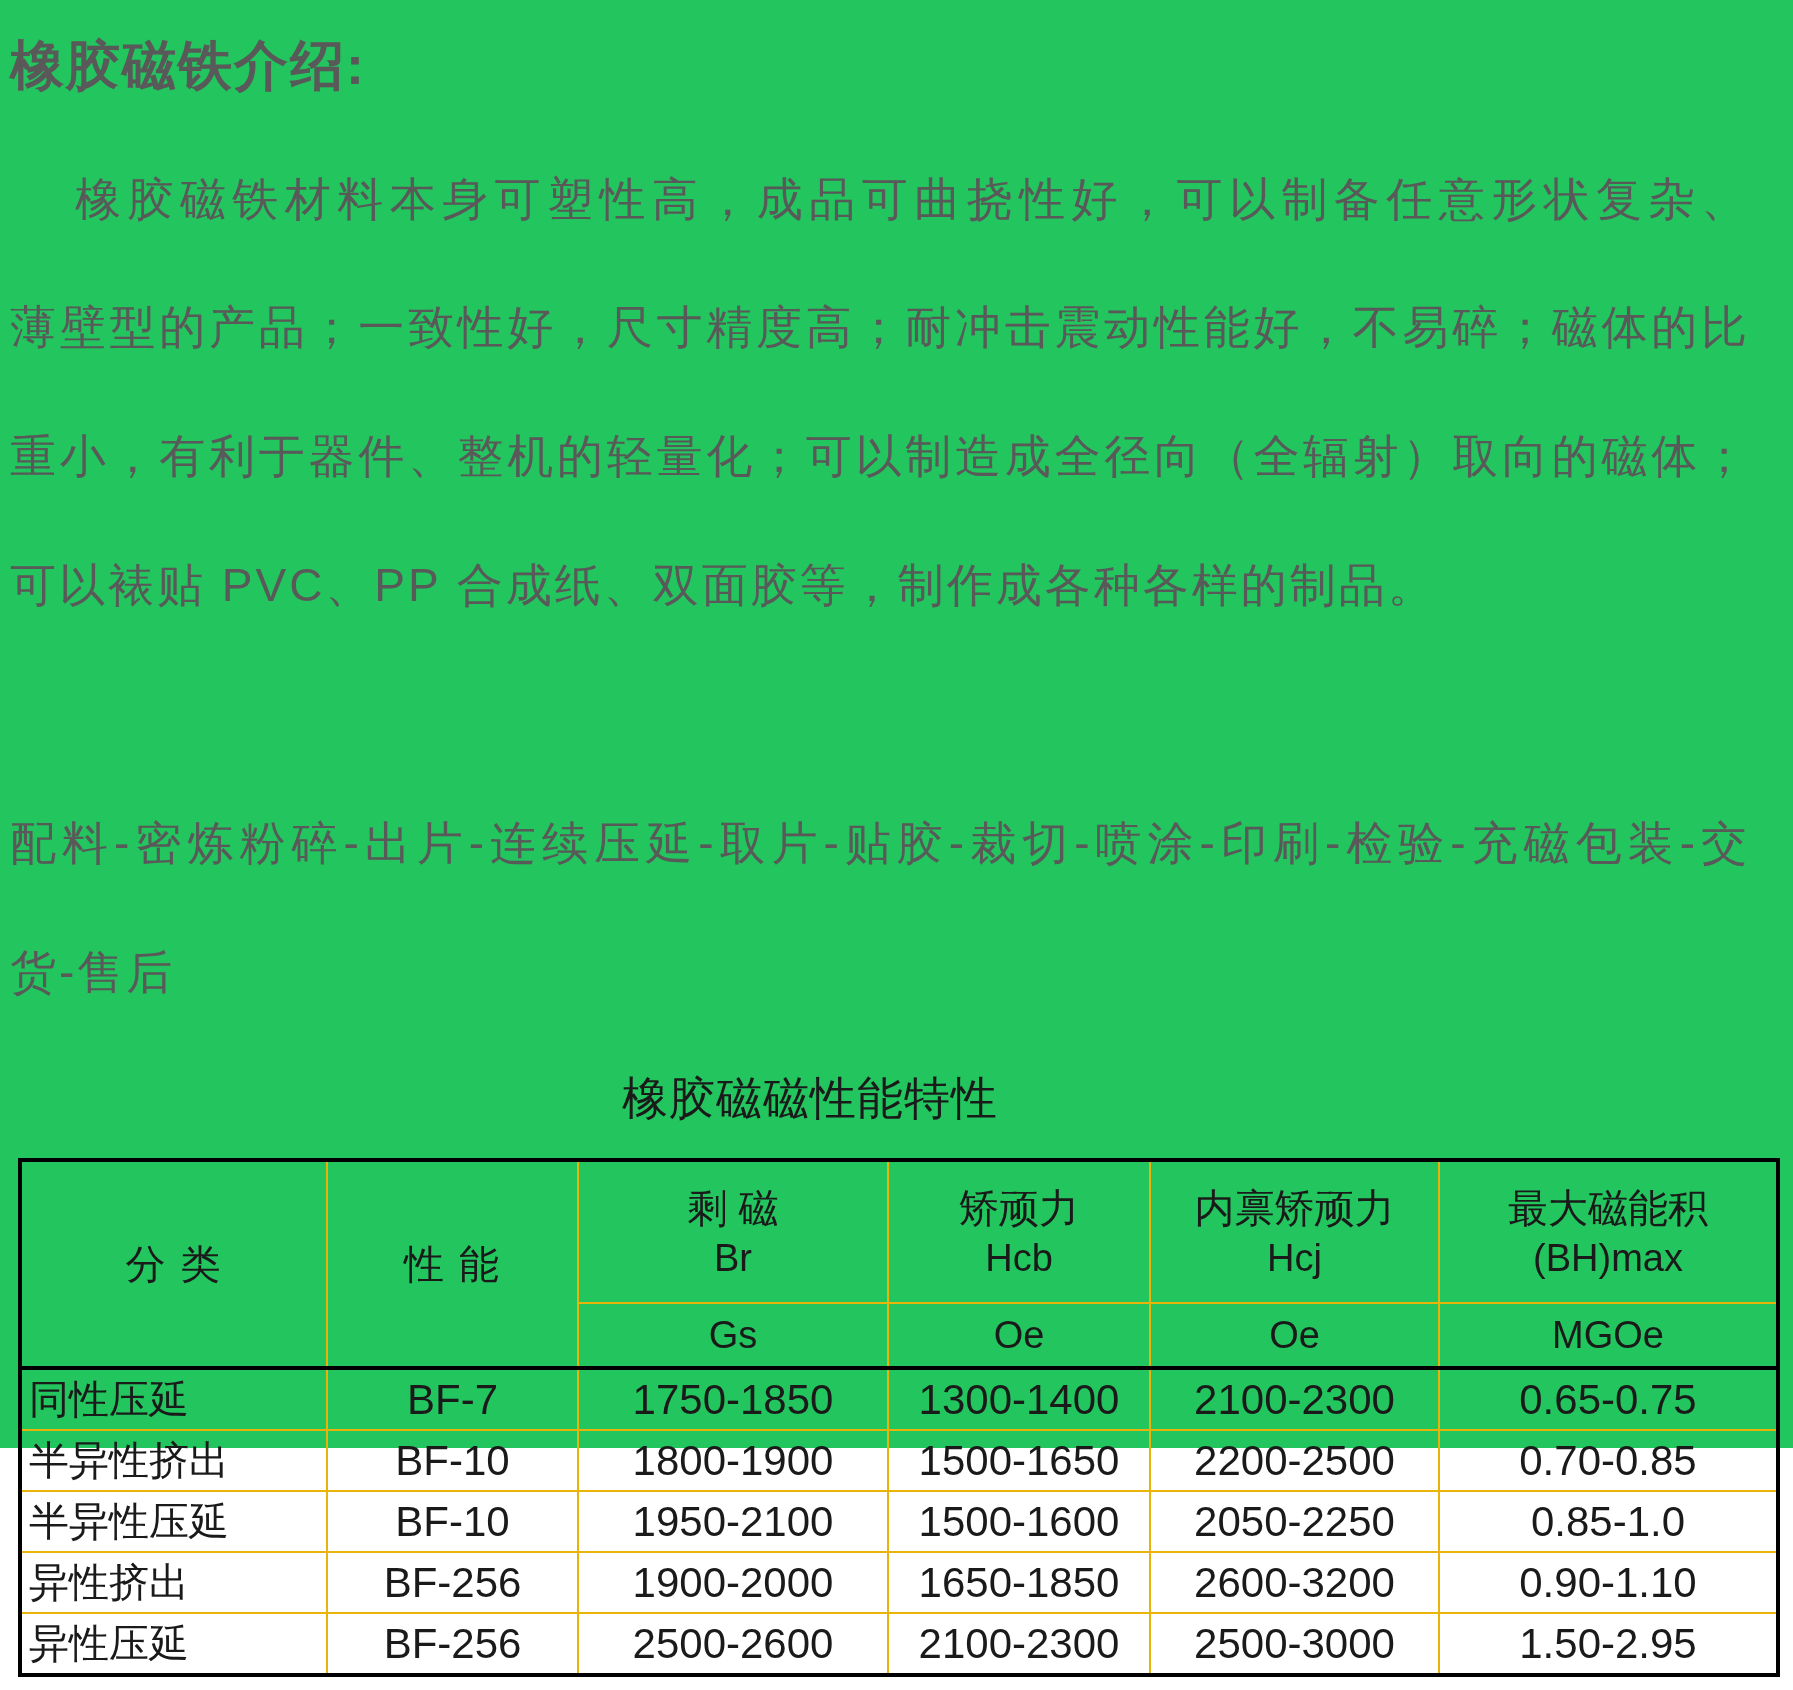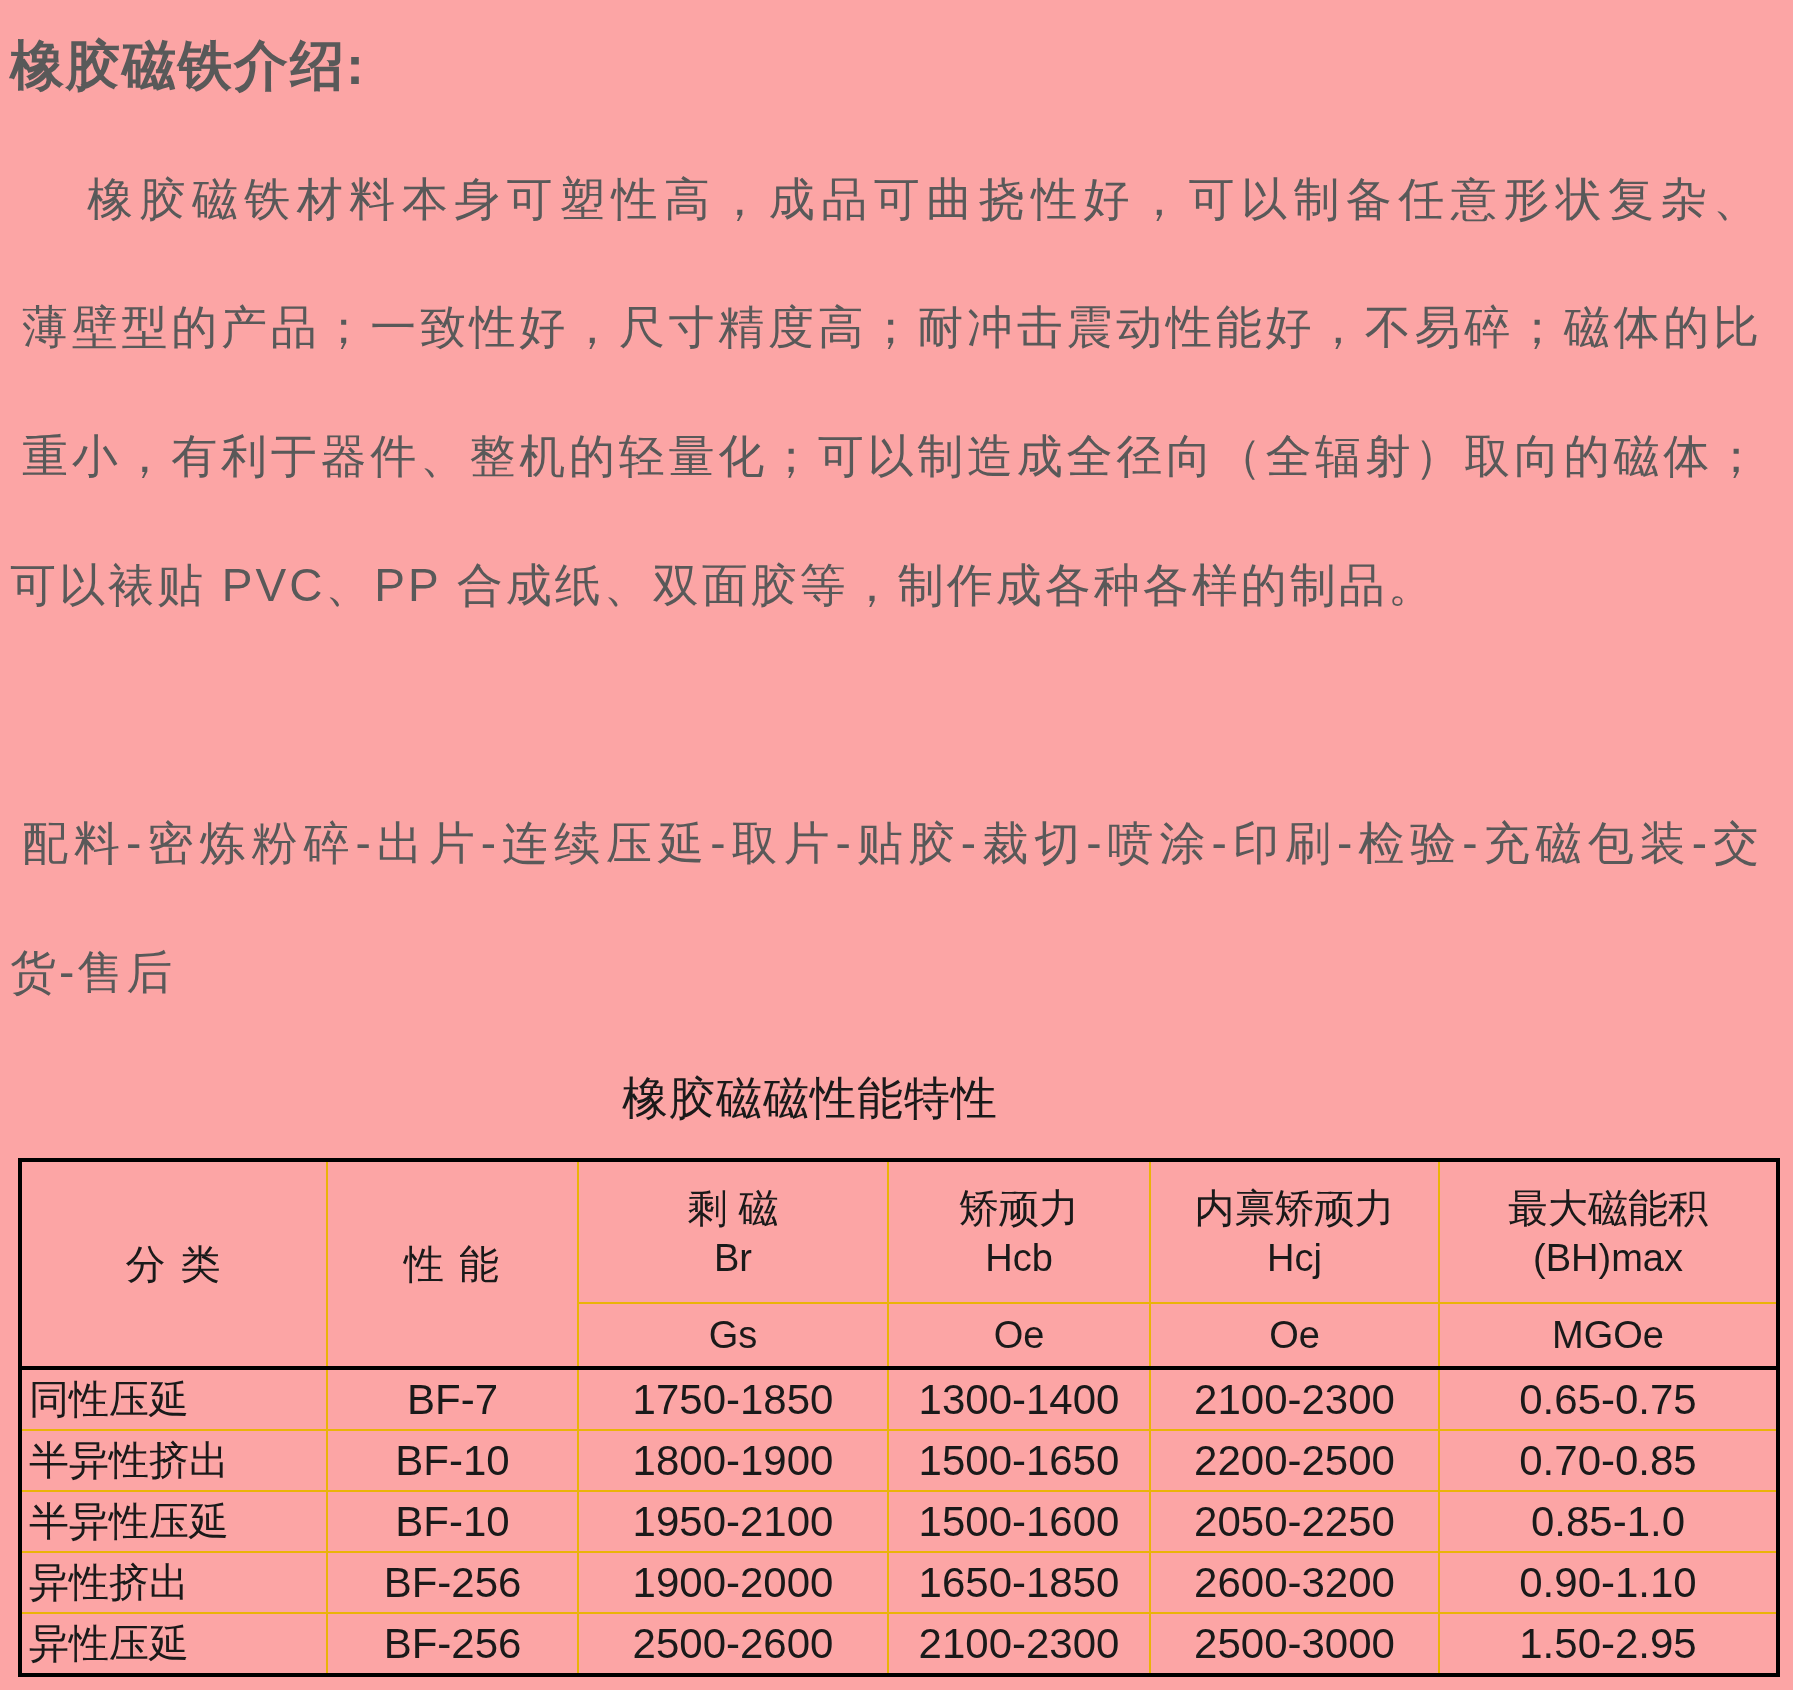--- a/index.html
+++ b/index.html
@@ -7,38 +7,37 @@
     padding: 0;
     background: #ffffff;
     width: 1793px;
     height: 1690px;
     overflow: hidden;
     font-family: "Liberation Sans", sans-serif;
   }
   .page {
     position: relative;
     width: 1793px;
-    height: 1690px;
-    background: #fca5a5;
+    height: 1448px;
+    background: #22c55e;
   }
   .txt {
     position: absolute;
     left: 10px;
     width: 1740px;
     color: #595959;
     font-size: 46px;
     line-height: 58px;
     letter-spacing: 3px;
     white-space: nowrap;
   }
   .just {
     white-space: normal;
     text-align: justify;
     text-align-last: justify;
-    margin-left: 12px;
   }
   .heading {
     font-size: 54px;
     font-weight: bold;
     letter-spacing: 2px;
     color: #595959;
   }
   .indent1 { text-indent: 65px; }
 
   .tbl-title {

